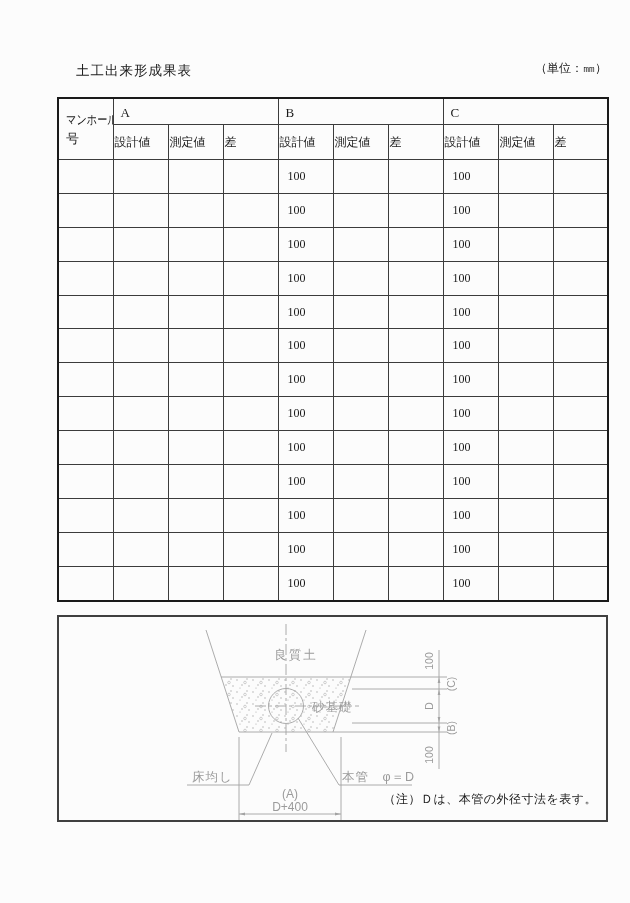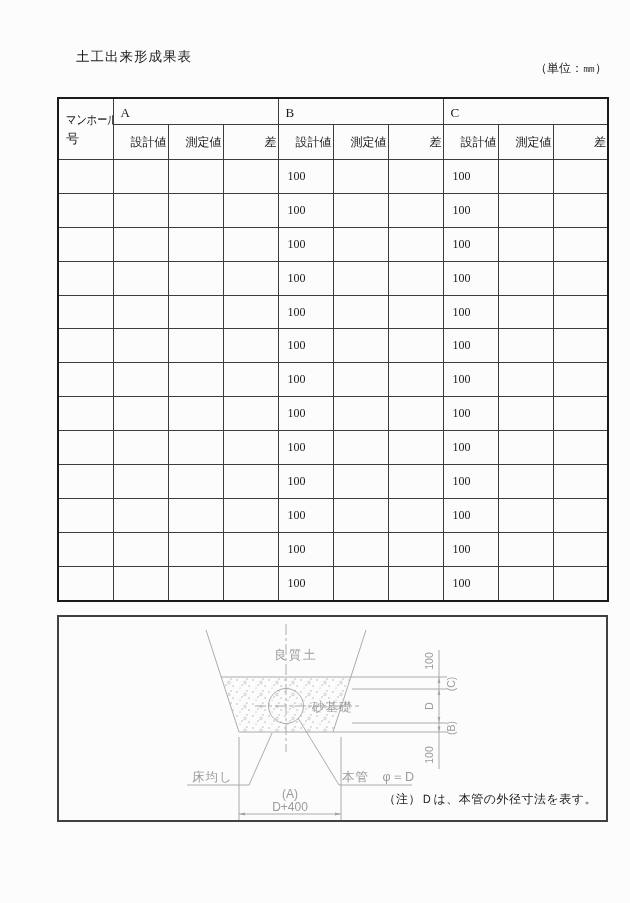--- a/index.html
+++ b/index.html
@@ -3,34 +3,34 @@
 <meta charset="utf-8">
 <style>
   html,body{margin:0;padding:0;}
   body{background:#ffffff;}
   .sheet{
     position:relative;width:630px;height:903px;background:#fcfcfc;
     font-family:"Liberation Serif","DejaVu Serif",serif;color:#1a1a1a;
     overflow:hidden;
   }
   .form-no{position:absolute;left:44px;top:44px;font-size:13px;letter-spacing:.5px;}
-  .doc-title{position:absolute;left:76px;top:48px;font-size:13.5px;letter-spacing:1px;}
+  .doc-title{position:absolute;left:76px;top:62px;font-size:13.5px;letter-spacing:1px;}
   .unit-note{position:absolute;left:57px;top:60px;width:550px;text-align:right;font-size:12px;}
 
   table.results{
     position:absolute;left:57px;top:97px;width:551px;
     border-collapse:collapse;table-layout:fixed;
     border:2px solid #1a1a1a;
   }
   table.results th, table.results td{
     border:1px solid #3c3c3c;font-weight:normal;
     font-size:12px;overflow:hidden;white-space:nowrap;
   }
   tr.letters th{height:23px;text-align:left;padding:2px 0 0 7px;font-size:13px;}
-  tr.subhead th{height:32px;text-align:right;}
+  tr.subhead th{height:32px;text-align:left;}
   th.rowhead{
     width:55px;font-size:10px;text-align:left;vertical-align:middle;
     padding:2px 1px 2px 4px;line-height:1.45;
   }
   th.rowhead .cond{display:inline-block;transform:scaleX(.78);transform-origin:left center;white-space:nowrap;}
   tbody td{height:32.9px;text-align:left;padding:0 0 0 9px;vertical-align:middle;}
 
   .diagram-box{
     position:absolute;left:57px;top:615px;width:547px;height:203px;
     border:2px solid #404040;background:#fcfcfc;

